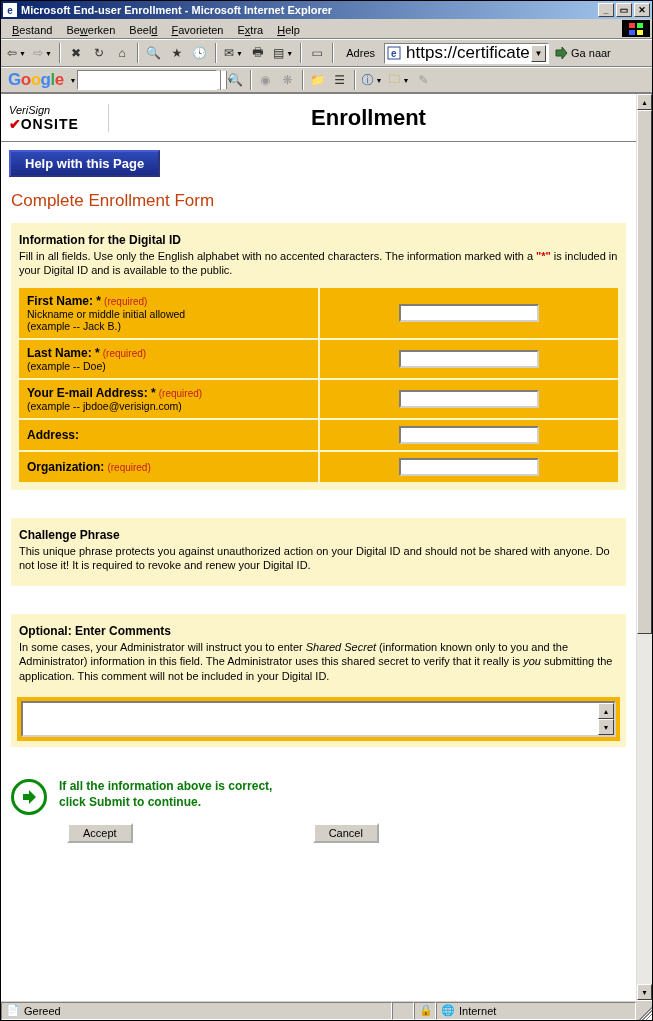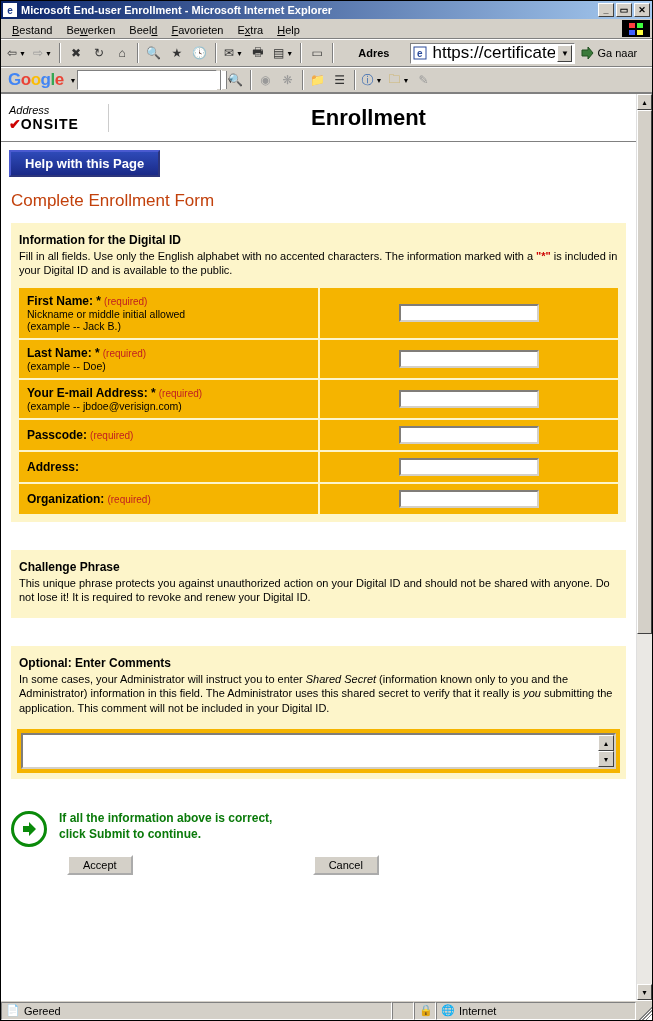--- a/index.html
+++ b/index.html
@@ -98,21 +98,21 @@
     width: 2px; height: 20px;
     border-left: 1px solid #808080;
     border-right: 1px solid #fff;
     margin: 0 3px;
   }
   .tool-drop {
     font-size: 7px;
     padding-left: 2px;
     color: #000;
   }
-  .addr-label { margin: 0 20px; font-weight: bold; }
+  .addr-label { margin: 0 8px; }
   .addr-box {
     flex: 1;
     height: 21px;
     background: #fff;
     border: 1px solid #808080;
     border-right-color: #fff;
     border-bottom-color: #fff;
     display: flex;
     align-items: center;
     padding: 0 2px;
@@ -505,21 +505,21 @@
     <span class="tool-btn" style="color:#3a6ab0;">ⓘ<span class="tool-drop">▼</span></span>
     <span class="tool-btn" style="color:#c8a030;">🗀<span class="tool-drop">▼</span></span>
     <span class="tool-btn disabled">✎</span>
   </div>
 
   <div class="viewport">
     <div class="content">
 
       <div class="page-header">
         <div class="verisign-logo">
-          <div class="v-top">Address</div>
+          <div class="v-top">VeriSign</div>
           <div><span class="v-check">✔</span><span class="v-bottom">ONSITE</span></div>
         </div>
         <div class="page-title">Enrollment</div>
       </div>
 
       <div class="help-btn">Help with this Page</div>
 
       <div class="form-title">Complete Enrollment Form</div>
 
       
@@ -550,27 +550,20 @@
           <tr>
             <td class="label-cell">
               <span class="field-label">Your E-mail Address: *</span>
               <span class="field-req">(required)</span>
               <span class="field-hint">(example -- jbdoe@verisign.com)</span>
             </td>
             <td class="input-cell"><input class="text-input" type="text" value="" style=""></td>
           </tr>
           <tr>
             <td class="label-cell">
-              <span class="field-label">Passcode:</span>
-              <span class="field-req">(required)</span>
-            </td>
-            <td class="input-cell"><input class="text-input" type="text" value="" style=""></td>
-          </tr>
-          <tr>
-            <td class="label-cell">
               <span class="field-label">Address:</span>
             </td>
             <td class="input-cell"><input class="text-input" type="text" value="" style=""></td>
           </tr>
           <tr>
             <td class="label-cell">
               <span class="field-label">Organization:</span>
               <span class="field-req">(required)</span>
             </td>
             <td class="input-cell"><input class="text-input" type="text" value="" style=""></td>

